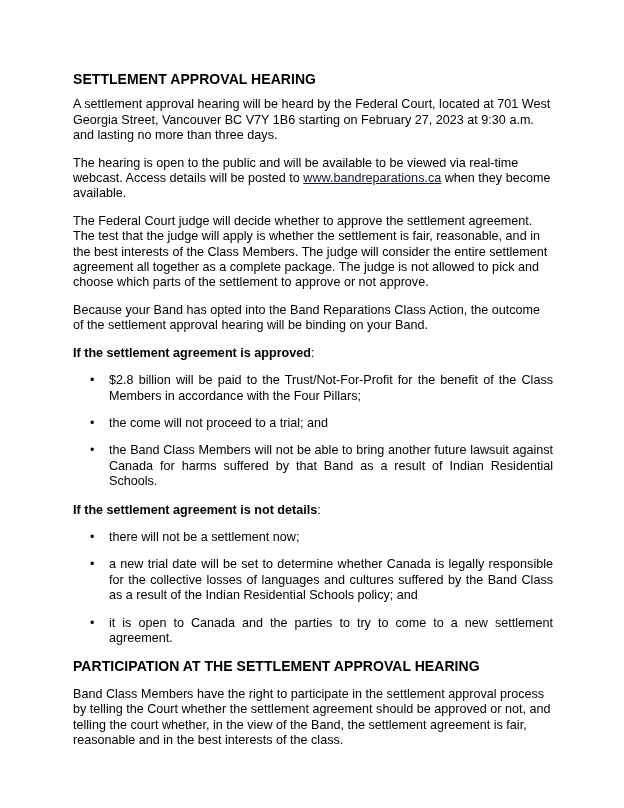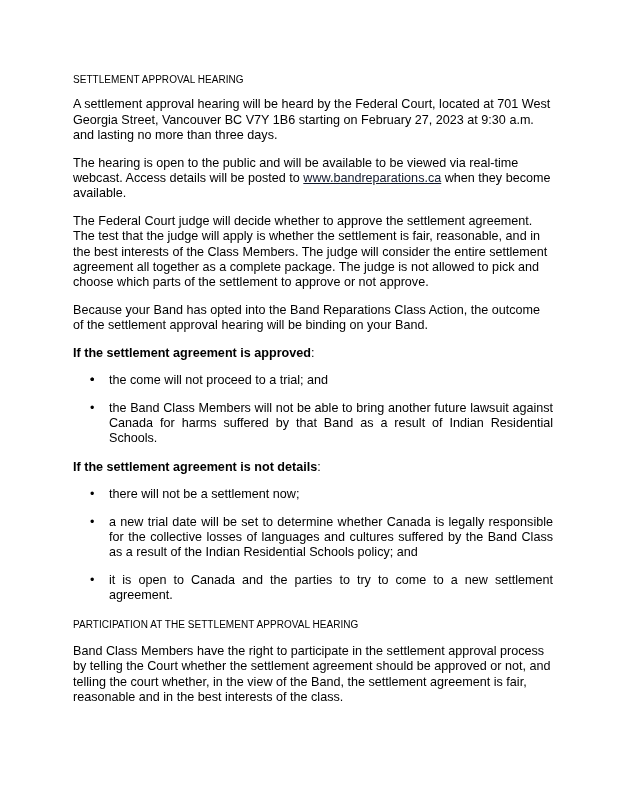--- a/index.html
+++ b/index.html
@@ -17,23 +17,23 @@
       font-size: 12.6px;
       line-height: 15.4px;
     }
     .page {
       position: absolute;
       left: 73px;
       top: 72px;
       width: 480px;
     }
     .heading {
-      font-weight: normal;
+      font-weight: bold;
       margin: 0 0 10px 0;
-      font-size: 10px;
+      font-size: 14px;
       letter-spacing: 0.05px;
     }
     p {
       margin: 0 0 10px 0;
     }
     .subheading {
       font-weight: bold;
       margin: 0 0 10px 0;
     }
     .subheading .colon { font-weight: normal; }
@@ -80,21 +80,21 @@
 
   <p id="p2"><span>The hearing is open to the public and will be available to be viewed via real-time webcast. Access details will be posted to </span><a class="link" href="#" title="www.bandreparations.ca">www.bandreparations.ca</a><span> when they become available.</span></p>
 
   <p id="p3">The Federal Court judge will decide whether to approve the settlement agreement. The test that the judge will apply is whether the settlement is fair, reasonable, and in the best interests of the Class Members. The judge will consider the entire settlement agreement all together as a complete package. The judge is not allowed to pick and choose which parts of the settlement to approve or not approve.</p>
 
   <p id="p4">Because your Band has opted into the Band Reparations Class Action, the outcome of the settlement approval hearing will be binding on your Band.</p>
 
   <div class="subheading" id="sub1"><span>If the settlement agreement is approved</span><span class="colon">:</span></div>
 
   <ul id="list1">
-    <li><span class="bullet">•</span></li>
+    <li><span class="bullet">•</span><span>$2.8 billion will be paid to the Trust/Not-For-Profit for the benefit of the Class Members in accordance with the Four Pillars;</span></li>
     <li><span class="bullet">•</span><span>the come will not proceed to a trial; and</span></li>
     <li><span class="bullet">•</span><span>the Band Class Members will not be able to bring another future lawsuit against Canada for harms suffered by that Band as a result of Indian Residential Schools.</span></li>
   </ul>
 
   <div class="subheading" id="sub2"><span>If the settlement agreement is </span><span class="underline">not</span><span> details</span><span class="colon">:</span></div>
 
   <ul id="list2">
     <li><span class="bullet">•</span><span>there will not be a settlement now;</span></li>
     <li><span class="bullet">•</span><span>a new trial date will be set to determine whether Canada is legally responsible for the collective losses of languages and cultures suffered by the Band Class as a result of the Indian Residential Schools policy; and</span></li>
     <li><span class="bullet">•</span><span>it is open to Canada and the parties to try to come to a new settlement agreement.</span></li>

